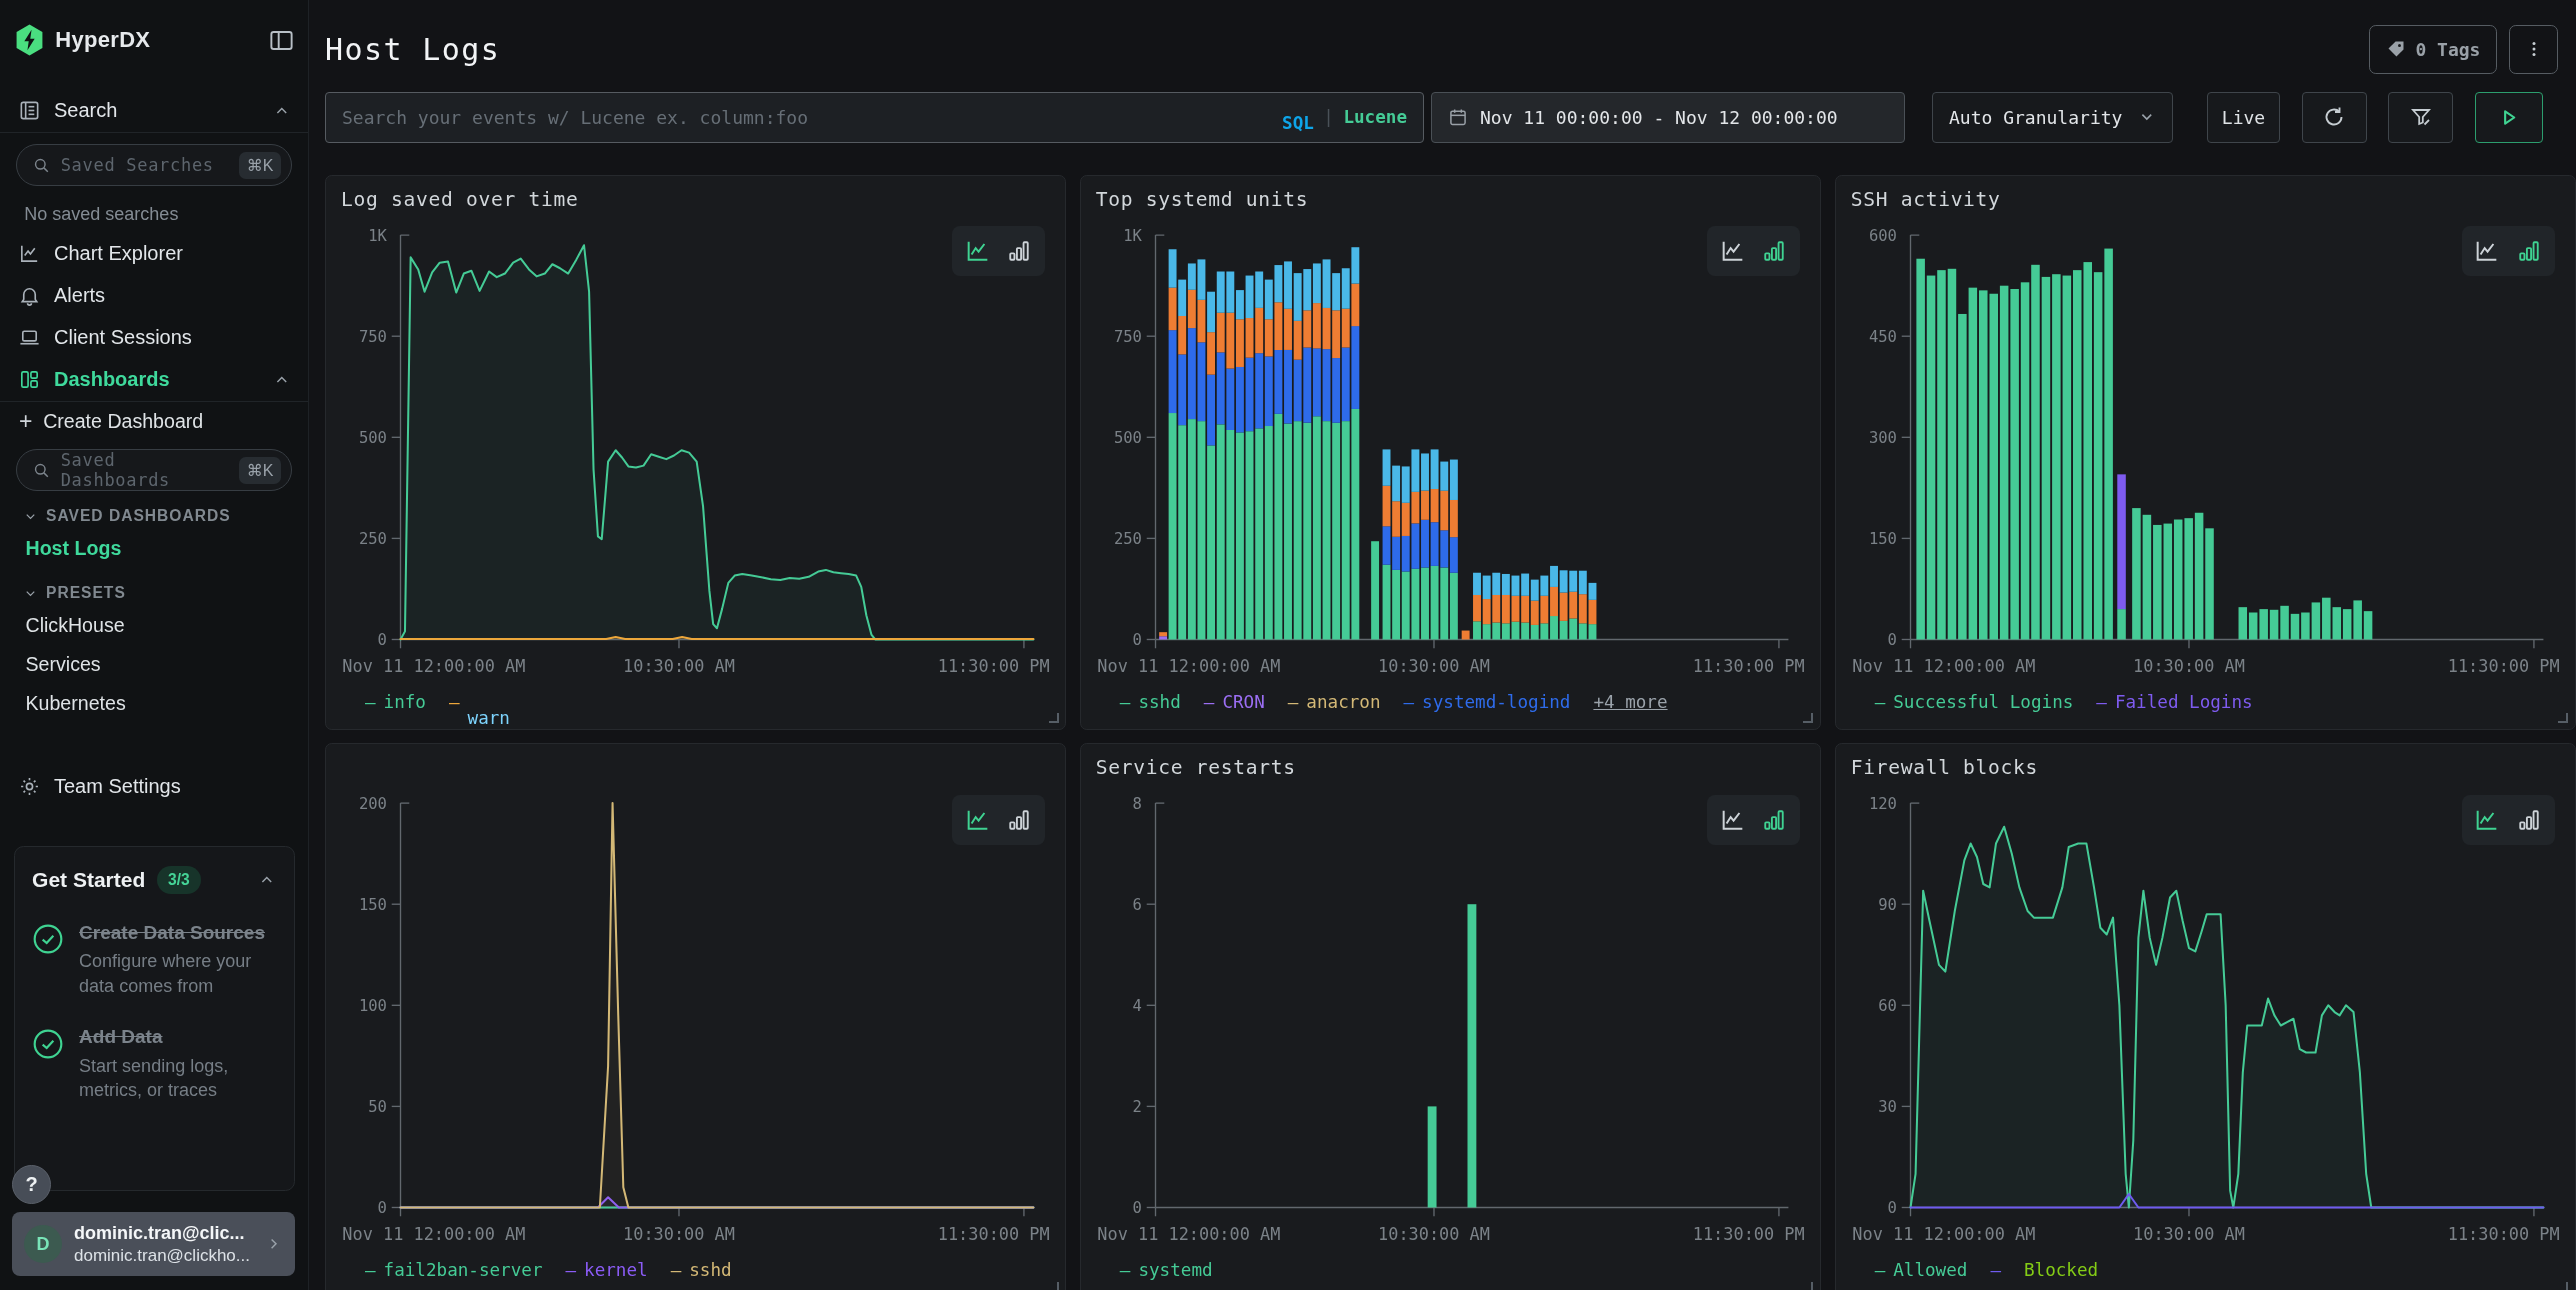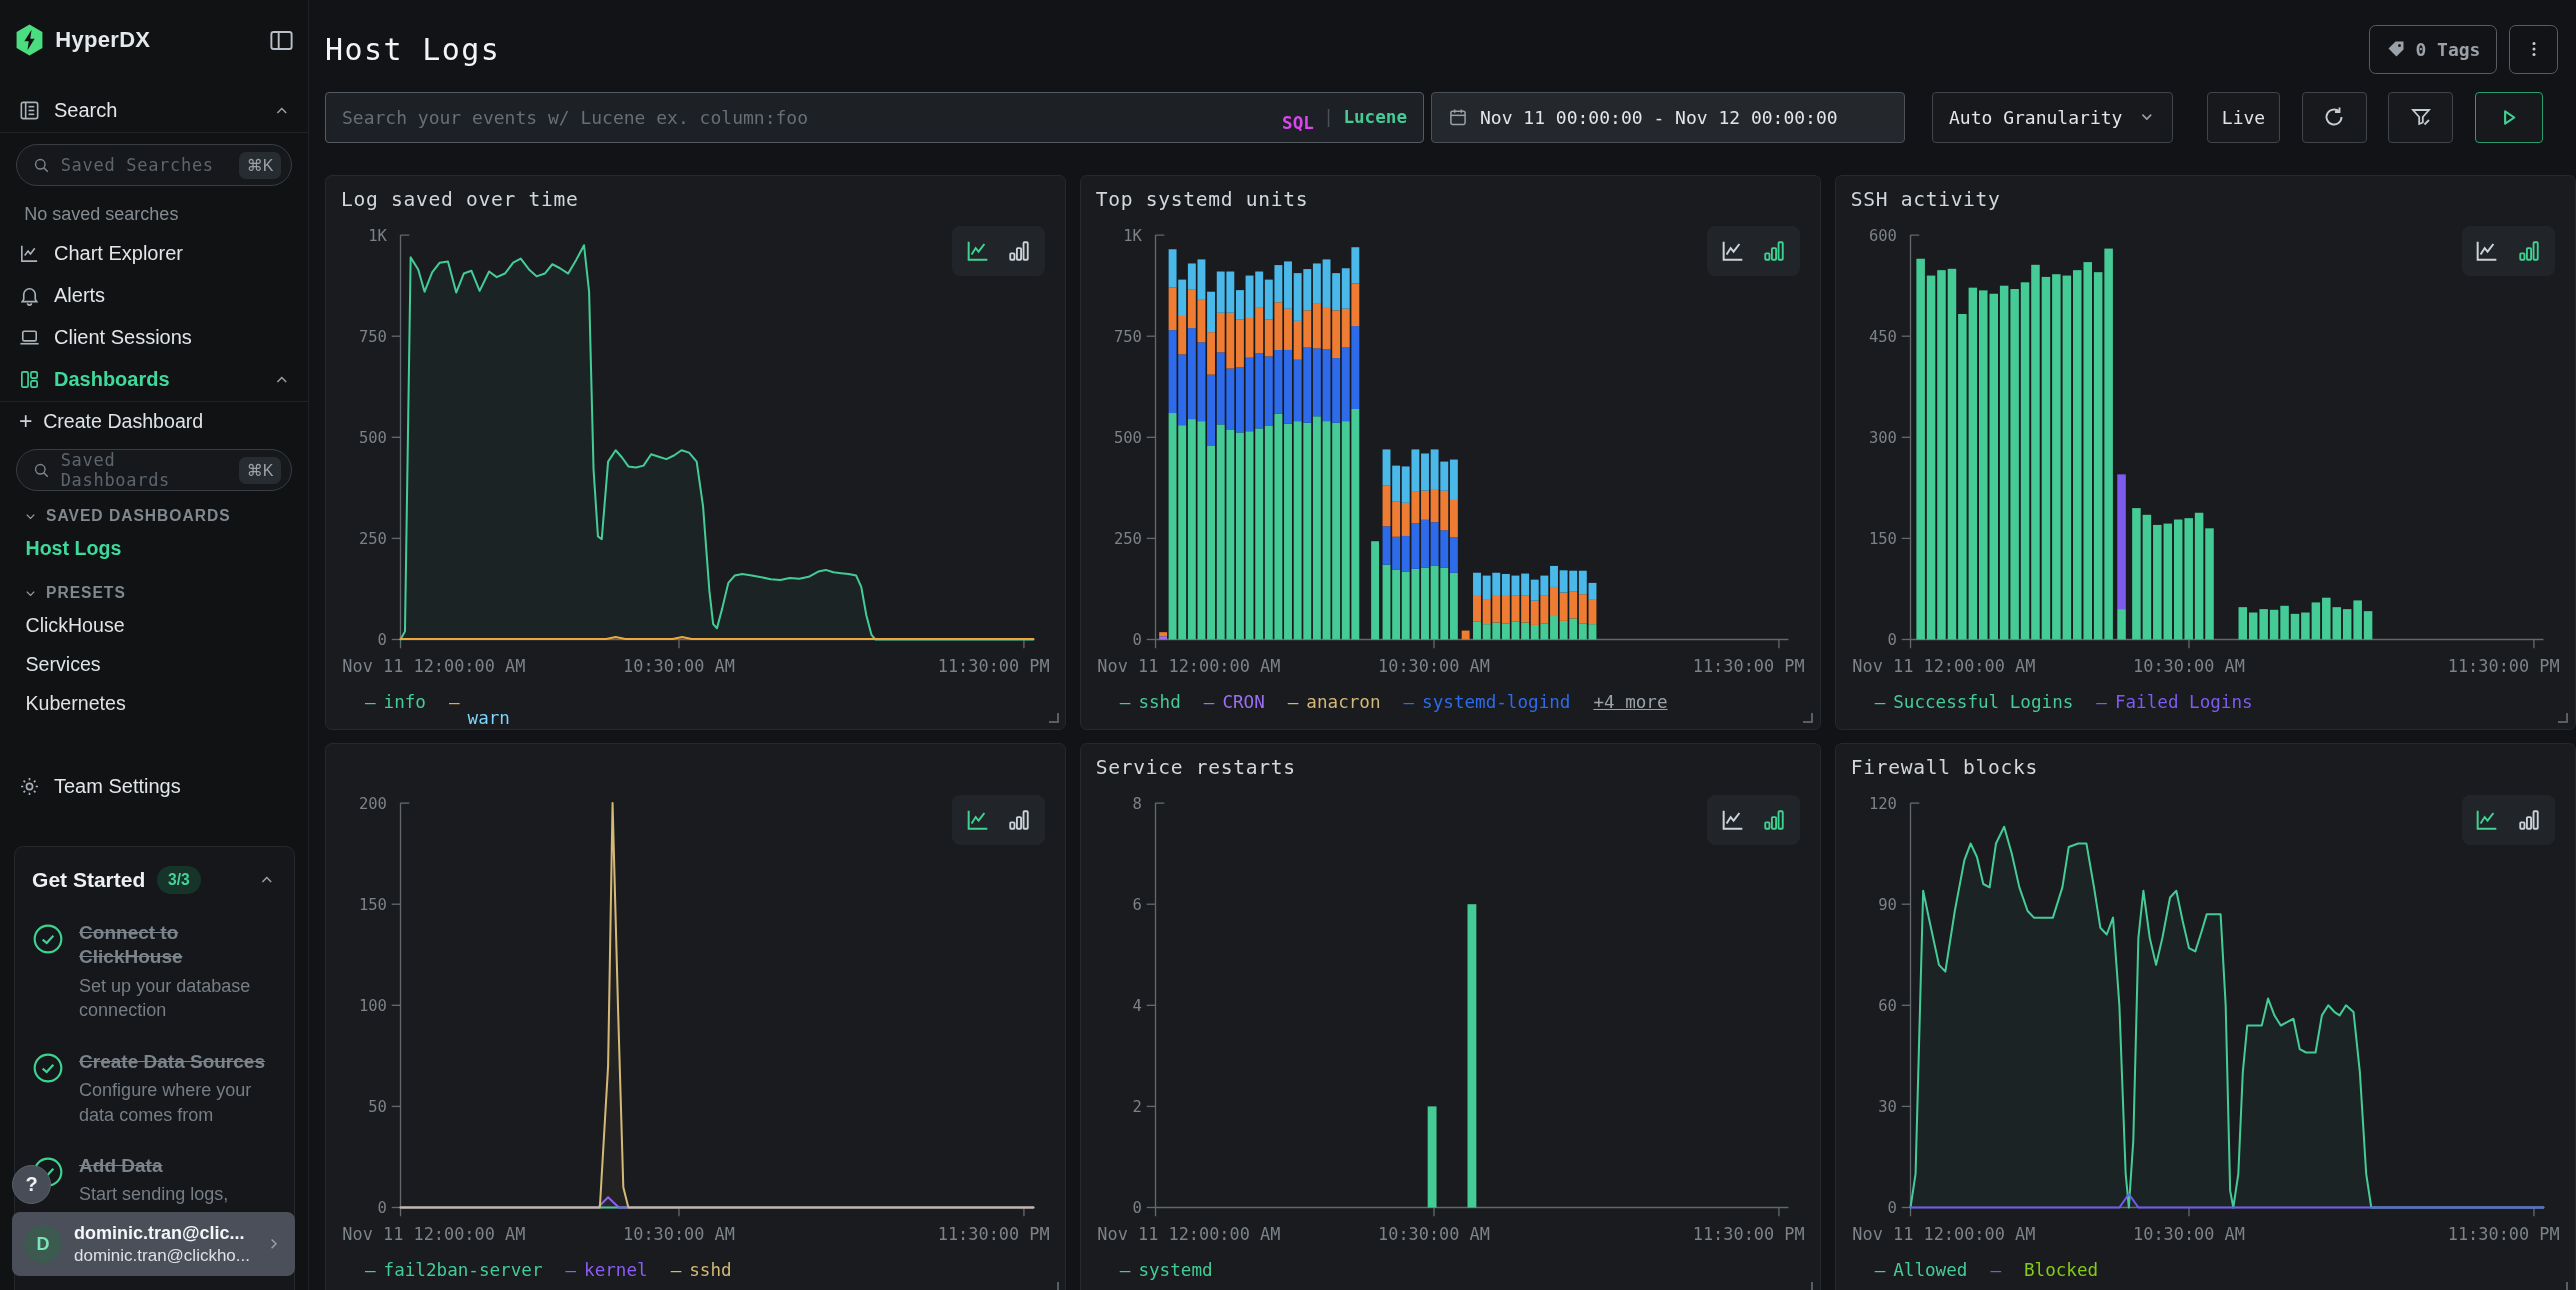--- a/index.html
+++ b/index.html
@@ -68,21 +68,21 @@
   .main { flex:1; padding-left:16px; position:relative; background:#121316; }
   .title-row { display:flex; align-items:center; margin-top:24px; height:50px; padding-right:17.6px; }
   .page-title { font-size:30px; font-weight:500; letter-spacing:1.4px; color:#f2f4f6; flex:1; }
   .tags-btn { height:49px; border:0.7px solid #565c62; border-radius:6.8px; display:flex; align-items:center; gap:9.5px; padding:0 16px; color:#9aa1a8; font-size:18px; font-weight:bold; cursor:pointer;justify-content:flex-end; }
   .dots-btn { height:49px; width:49px; border:0.7px solid #565c62; border-radius:6.8px; margin-left:12px; display:flex; align-items:center; justify-content:center; color:#c6cdd2; cursor:pointer; }
 
   .toolbar { display:flex; margin-top:17.6px; height:51px; align-items:stretch; }
   .search-box { width:1099px; background:#1d2024; border:0.7px solid #565b61; border-radius:4px; display:flex; align-items:center; padding:0 16px; }
   .search-box input { flex:1; background:transparent; border:none; outline:none; color:#cfd4d9; font-size:18px; font-family:"DejaVu Sans Mono",monospace; }
   .search-box input::placeholder { color:#666e76; }
-  .lang-sql { font-size:17.6px; color:#d946ef; font-weight:bold;margin-top:12px; }
+  .lang-sql { font-size:17.6px; color:#0ea5e9; font-weight:bold;margin-top:12px; }
   .lang-sep { font-size:17.6px; color:#4a5158; margin:0 9.5px; }
   .lang-lucene { font-size:17.6px; color:#45cb96; font-weight:bold; }
   .date-btn { width:474px; margin-left:7px; background:#24272b; border:0.7px solid #4a5056; border-radius:4px; display:flex; align-items:center; gap:12px; padding:0 16px; font-size:18px; color:#e3e6e9; cursor:pointer; }
   .gran-btn { width:241px; margin-left:27px; background:#17191c; border:0.7px solid #3f454b; border-radius:4px; display:flex; align-items:center; justify-content:space-between; padding:0 16px; font-size:18px; color:#e3e6e9; cursor:pointer; }
   .live-btn { width:73px; margin-left:34px; background:#17191c; border:0.7px solid #3f454b; border-radius:4px; display:flex; align-items:center; justify-content:center; font-size:18px; color:#dfe3e6; cursor:pointer; }
   .icon-btn { width:65px; margin-left:21.6px; background:#17191c; border:0.7px solid #3f454b; border-radius:4px; display:flex; align-items:center; justify-content:center; color:#c6cdd2; cursor:pointer; }
   .play-btn { width:68px; margin-left:21.6px; background:#17191c; border:0.7px solid #2c9e6e; border-radius:4px; display:flex; align-items:center; justify-content:center; color:#3fd392; cursor:pointer; }
 
   .grid { margin-top:32px; display:grid; grid-template-columns:1fr 1fr 1fr; grid-template-rows:555px 555px; gap:13.5px; padding-right:0; }
   .panel { background:#191b1e; border:0.7px solid #26292d; border-radius:6.8px; position:relative; display:flex; flex-direction:column; padding:12px 15px 8px 15px; overflow:hidden; }
@@ -224,30 +224,20 @@
   </div>
 
   <div class="gs-card">
     <div class="gs-head">
       <span class="gs-title">Get Started</span>
       <span class="gs-badge">3/3</span>
       <span style="flex:1"></span>
       <svg class="chev" viewBox="0 0 24 24" fill="none" stroke="currentColor" stroke-width="2">
           <polyline points="6,15 12,9 18,15"></polyline>
         </svg>
-    </div>
-    <div class="gs-item">
-      <svg class="gs-check" viewBox="0 0 24 24" fill="none" stroke="currentColor" stroke-width="1.6">
-          <circle cx="12" cy="12" r="10"></circle>
-          <polyline points="8,12.5 11,15 16,9.5"></polyline>
-        </svg>
-      <div>
-          <div class="tt">Connect to ClickHouse</div>
-        <div class="dd">Set up your database connection</div>
-        </div>
     </div>
     <div class="gs-item">
       <svg class="gs-check" viewBox="0 0 24 24" fill="none" stroke="currentColor" stroke-width="1.6">
           <circle cx="12" cy="12" r="10"></circle>
           <polyline points="8,12.5 11,15 16,9.5"></polyline>
         </svg>
       <div>
           <div class="tt">Create Data Sources</div>
         <div class="dd">Configure where your data comes from</div>
         </div>

